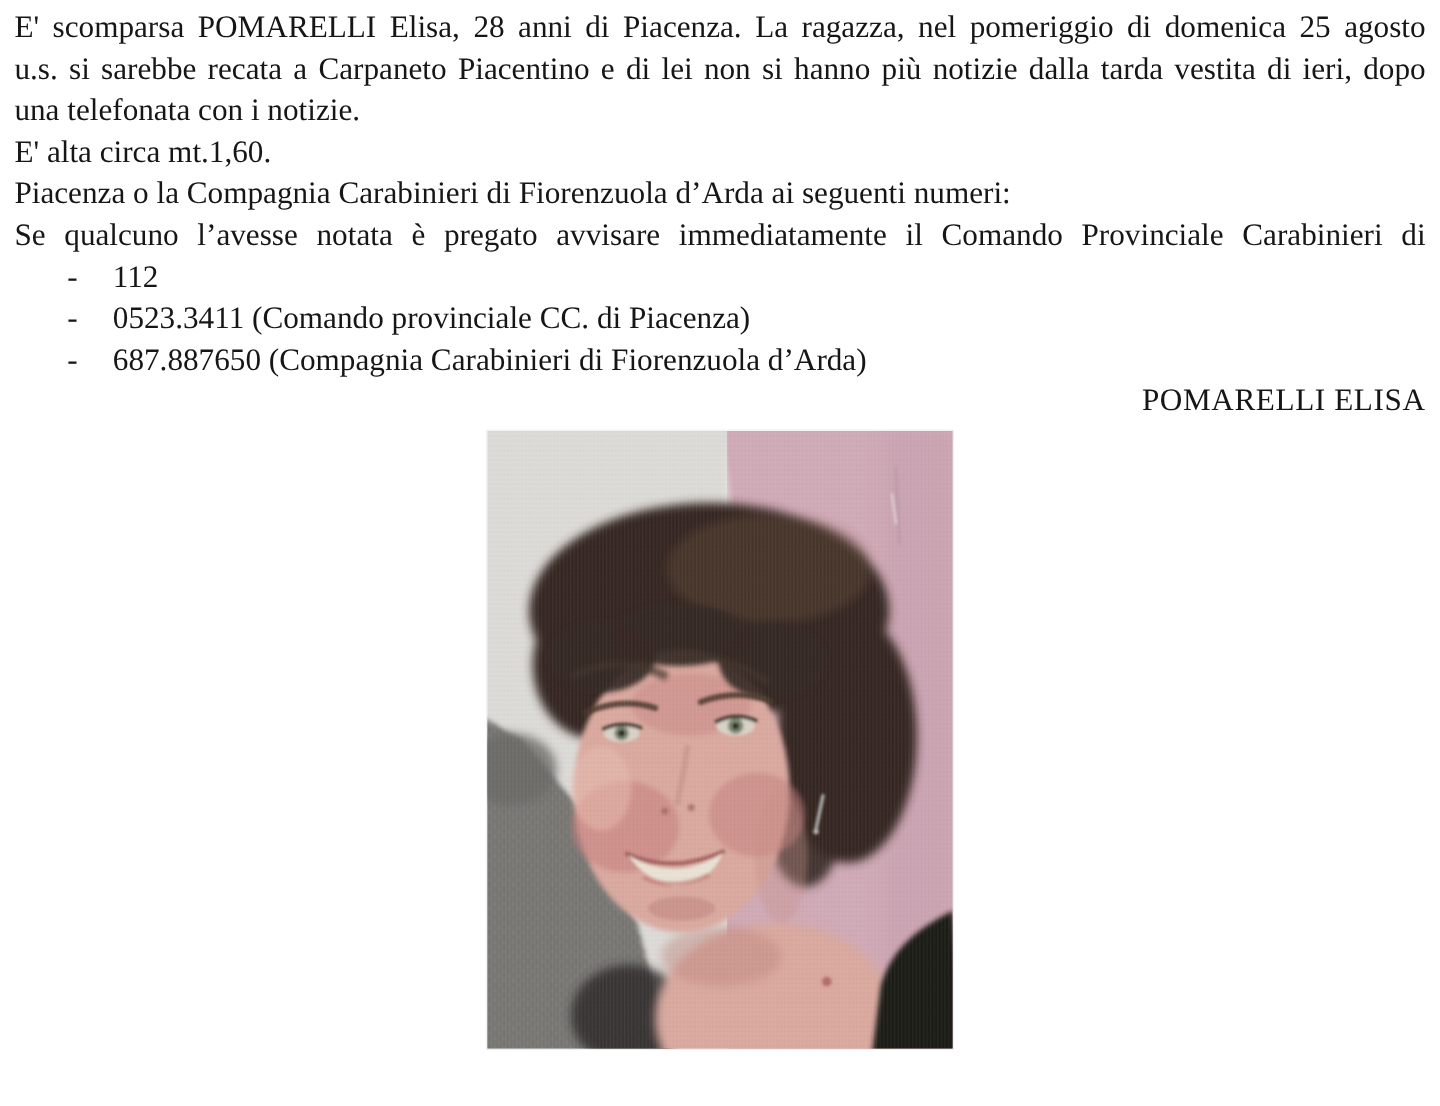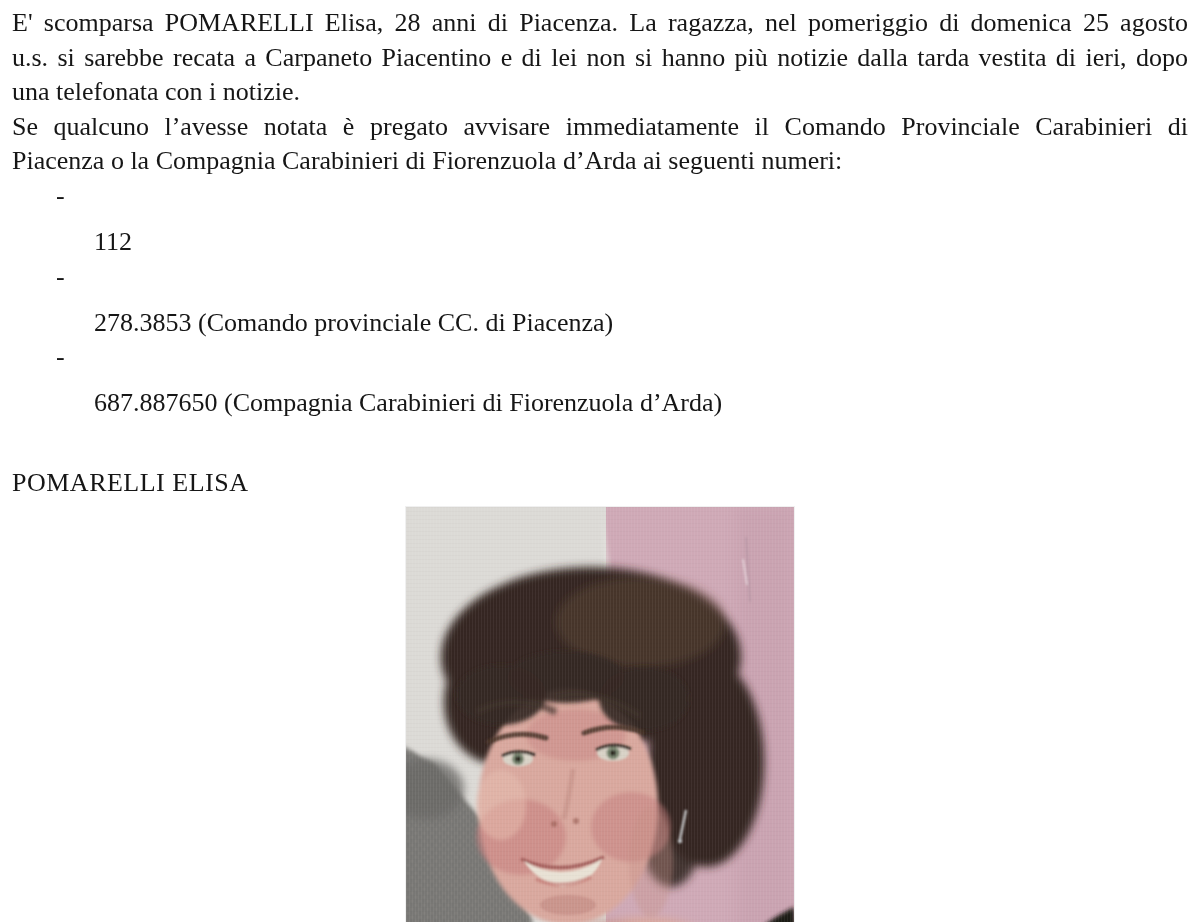--- a/index.html
+++ b/index.html
@@ -26,54 +26,54 @@
     text-align-last: justify;
   }
   .list-row {
     display: flex;
     padding-left: 44px;
   }
   .list-marker {
     width: 38px;
     flex: 0 0 38px;
   }
-  .list-text { flex: 1; margin-top: 46px; }
+  .list-text { flex: 1; }
   .caption {
-    text-align: left;
+    text-align: right;
     letter-spacing: 0.5px;
-    margin-top: 45px;
   }
   .photo-wrap {
     width: 388px;
     height: 515px;
     margin: 7px auto 0 auto;
     position: relative;
     overflow: hidden;
     outline: 1px solid rgba(0,0,0,0.06);
   }
   .photo-wrap svg { display: block; }
 </style>
 </head>
 <body>
 
 <div class="doc">
 
   <div class="line full">E' scomparsa POMARELLI Elisa, 28 anni di Piacenza. La ragazza, nel pomeriggio di domenica 25 agosto</div>
   <div class="line full">u.s. si sarebbe recata a Carpaneto Piacentino e di lei non si hanno più notizie dalla tarda vestita di ieri, dopo</div>
   <div class="line">una telefonata con i notizie.</div>
+  <div class="line">E' alta circa mt.1,60.</div>
+  <div class="line">Piacenza o la Compagnia Carabinieri di Fiorenzuola d’Arda ai seguenti numeri:</div>
   <div class="line full">Se qualcuno l’avesse notata è pregato avvisare immediatamente il Comando Provinciale Carabinieri di</div>
-  <div class="line">Piacenza o la Compagnia Carabinieri di Fiorenzuola d’Arda ai seguenti numeri:</div>
 
   <div class="list-row">
     <span class="list-marker">-</span>
     <span class="list-text">112</span>
   </div>
   <div class="list-row">
     <span class="list-marker">-</span>
-    <span class="list-text">278.3853 (Comando provinciale CC. di Piacenza)</span>
+    <span class="list-text">0523.3411 (Comando provinciale CC. di Piacenza)</span>
   </div>
   <div class="list-row">
     <span class="list-marker">-</span>
     <span class="list-text">687.887650 (Compagnia Carabinieri di Fiorenzuola d’Arda)</span>
   </div>
 
   <div class="line caption">POMARELLI ELISA</div>
 
   <div class="photo-wrap">
     <svg width="388" height="515" viewBox="0 0 388 515" xmlns="http://www.w3.org/2000/svg">

